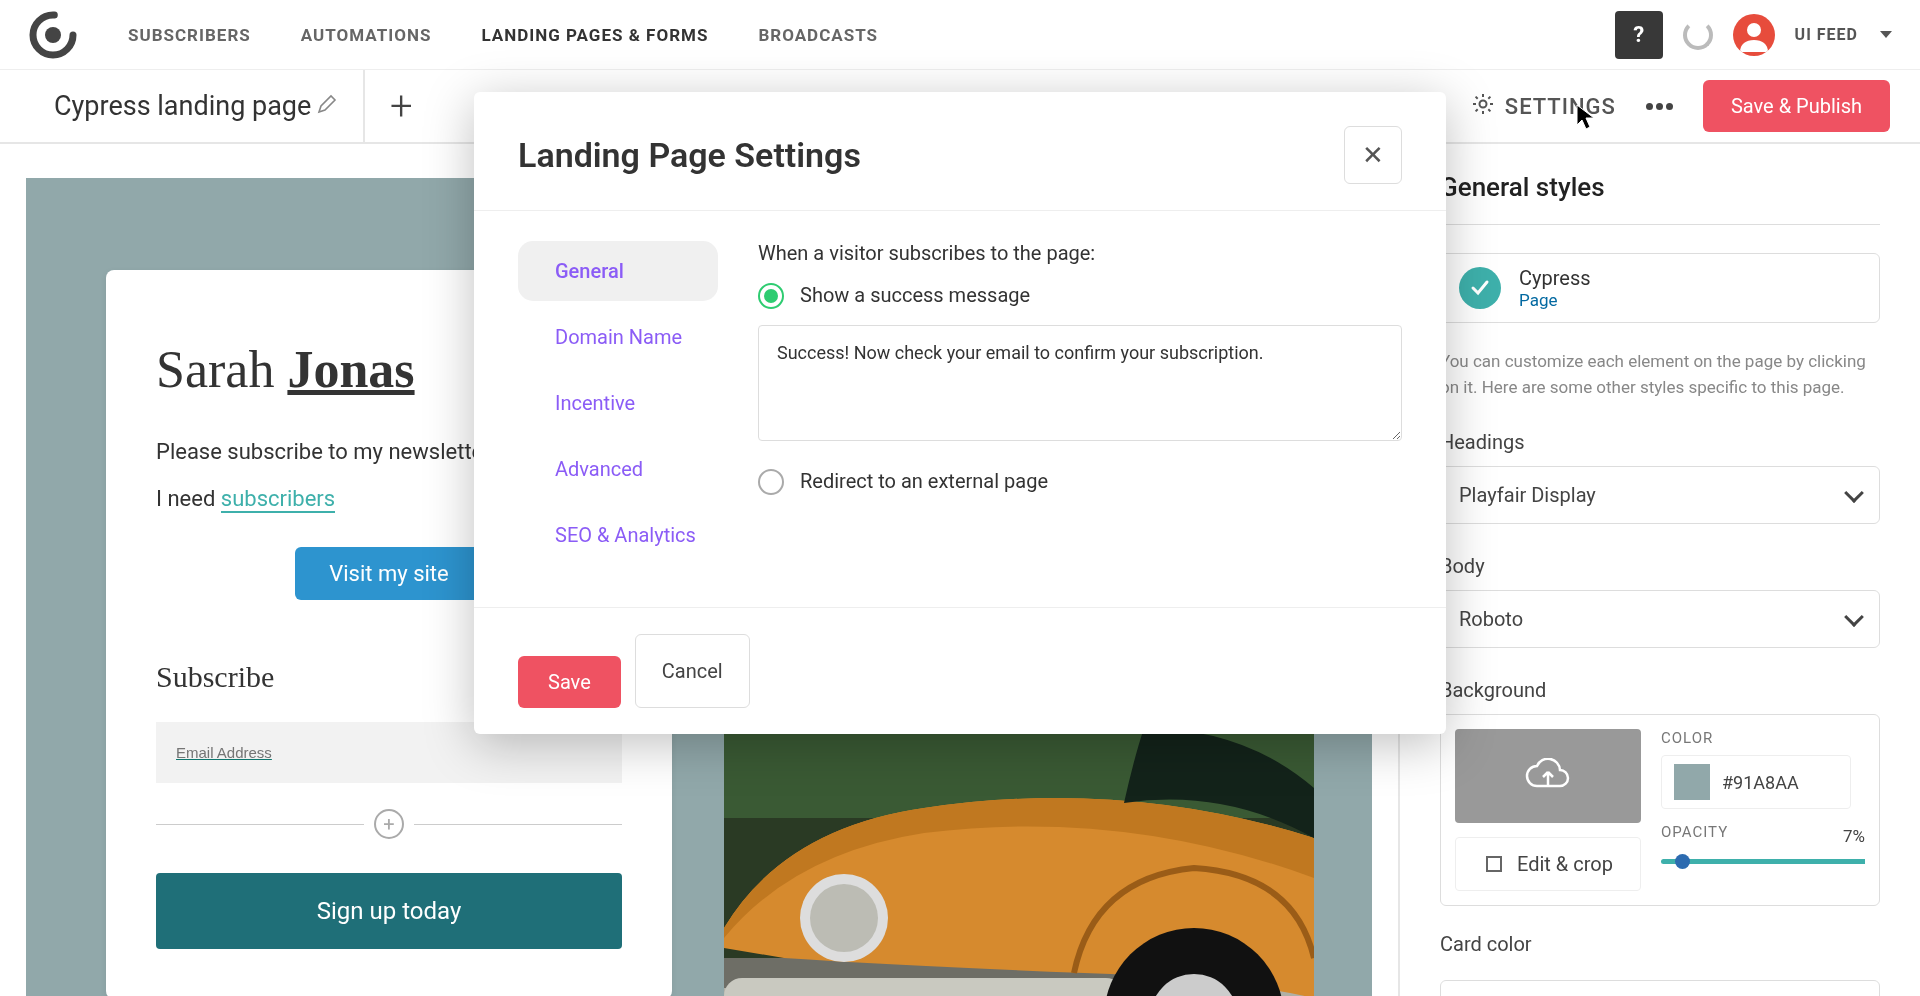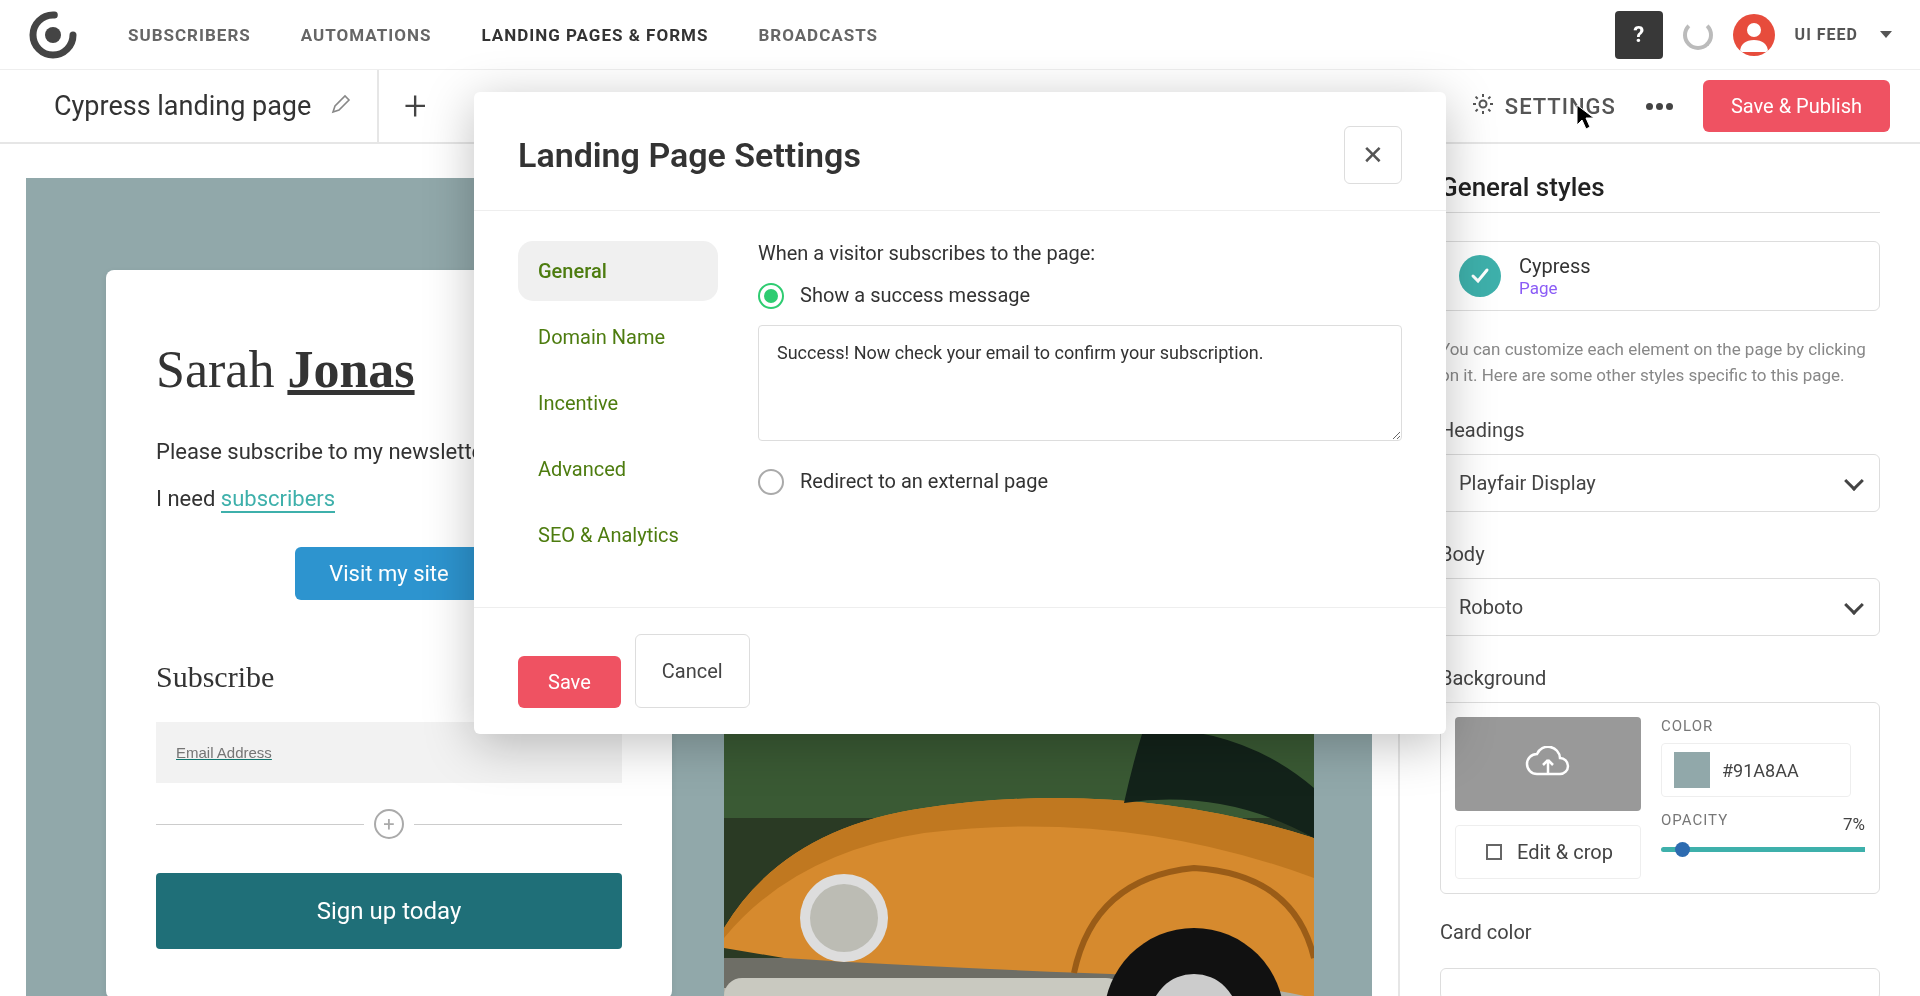--- a/index.html
+++ b/index.html
@@ -82,21 +82,21 @@
     align-items:center;
     border-bottom: 2px solid #e6e6e6;
     padding: 0 30px 0 0;
   }
   .page-title-wrap {
     display:flex;
     align-items:center;
     height:100%;
     padding: 0 26px 0 54px;
     border-right: 2px solid #e6e6e6;
-    gap:20px;
+    gap:6px;
   }
   .page-title { font-size:27px; font-weight:400; color:#333; }
   .edit-icon { color:#888; }
   .add-btn {
     width: 74px;
     height:100%;
     display:flex; align-items:center; justify-content:center;
     font-size:40px; color:#444; font-weight:300;
     border-right: 2px solid transparent;
     cursor:pointer;
@@ -200,33 +200,33 @@
     height: 520px;
   }
 
   
   .sidebar {
     width: 522px;
     border-left:2px solid #e6e6e6;
     padding: 28px 40px;
     overflow-y:auto;
   }
-  .sb-title { font-size:26px; font-weight:500; color:#222; padding-bottom:10px; border-bottom:1px solid #ddd; margin-bottom:28px;}
+  .sb-title { font-size:26px; font-weight:500; color:#222; padding-bottom:22px; border-bottom:1px solid #ddd; margin-bottom:28px;}
   .page-select {
     border:1px solid #ddd; border-radius:6px;
     display:flex; align-items:center; gap:18px;
     padding: 12px 18px; margin-bottom:26px;
     cursor:pointer;
   }
   .page-select .check {
     width:42px;height:42px;background:#3eb0ab;border-radius:50%;
     display:flex;align-items:center;justify-content:center;color:#fff;font-size:22px;
   }
   .page-select .pname{ font-size:20px; color:#333;}
-  .page-select .ptype{ font-size:17px; color:#8b5cf6;}
+  .page-select .ptype{ font-size:17px; color:#0369a1;}
   .sb-help { font-size:17px; color:#888; line-height:1.5; margin-bottom:30px;}
   .sb-label { font-size:20px; color:#444; margin-bottom:12px;}
   .sb-select {
     border:1px solid #ddd; border-radius:6px;
     padding: 16px 18px;
     display:flex; justify-content:space-between; align-items:center;
     font-size:20px; color:#444; margin-bottom:30px;
     cursor:pointer;
   }
   .chev {
@@ -281,22 +281,22 @@
     display:flex; align-items:center; justify-content:center;
     font-size:26px; color:#555; cursor:pointer;
   }
   .modal-body {
     display:flex;
     padding: 30px 44px 42px 44px;
     gap: 40px;
   }
   .modal-tabs { display:flex; flex-direction:column; gap:6px; width:200px;}
   .modal-tab {
-    padding: 18px 20px;
-    font-size:20px; color:#4d7c0f;
+    padding: 18px 37px;
+    font-size:20px; color:#8b5cf6;
     border-radius:15px;
     cursor:pointer;
     white-space:nowrap;
   }
   .modal-tab.active { background:#f0f0f0; font-weight:500;}
   .modal-content{ flex:1; }
   .mc-label{ font-size:20px; color:#333; margin-bottom:18px;}
   .radio-row{ display:flex; gap:16px; margin-bottom:16px;}
   .radio{
     width:26px; height:26px; border:2px solid #aaa; border-radius:50%;

